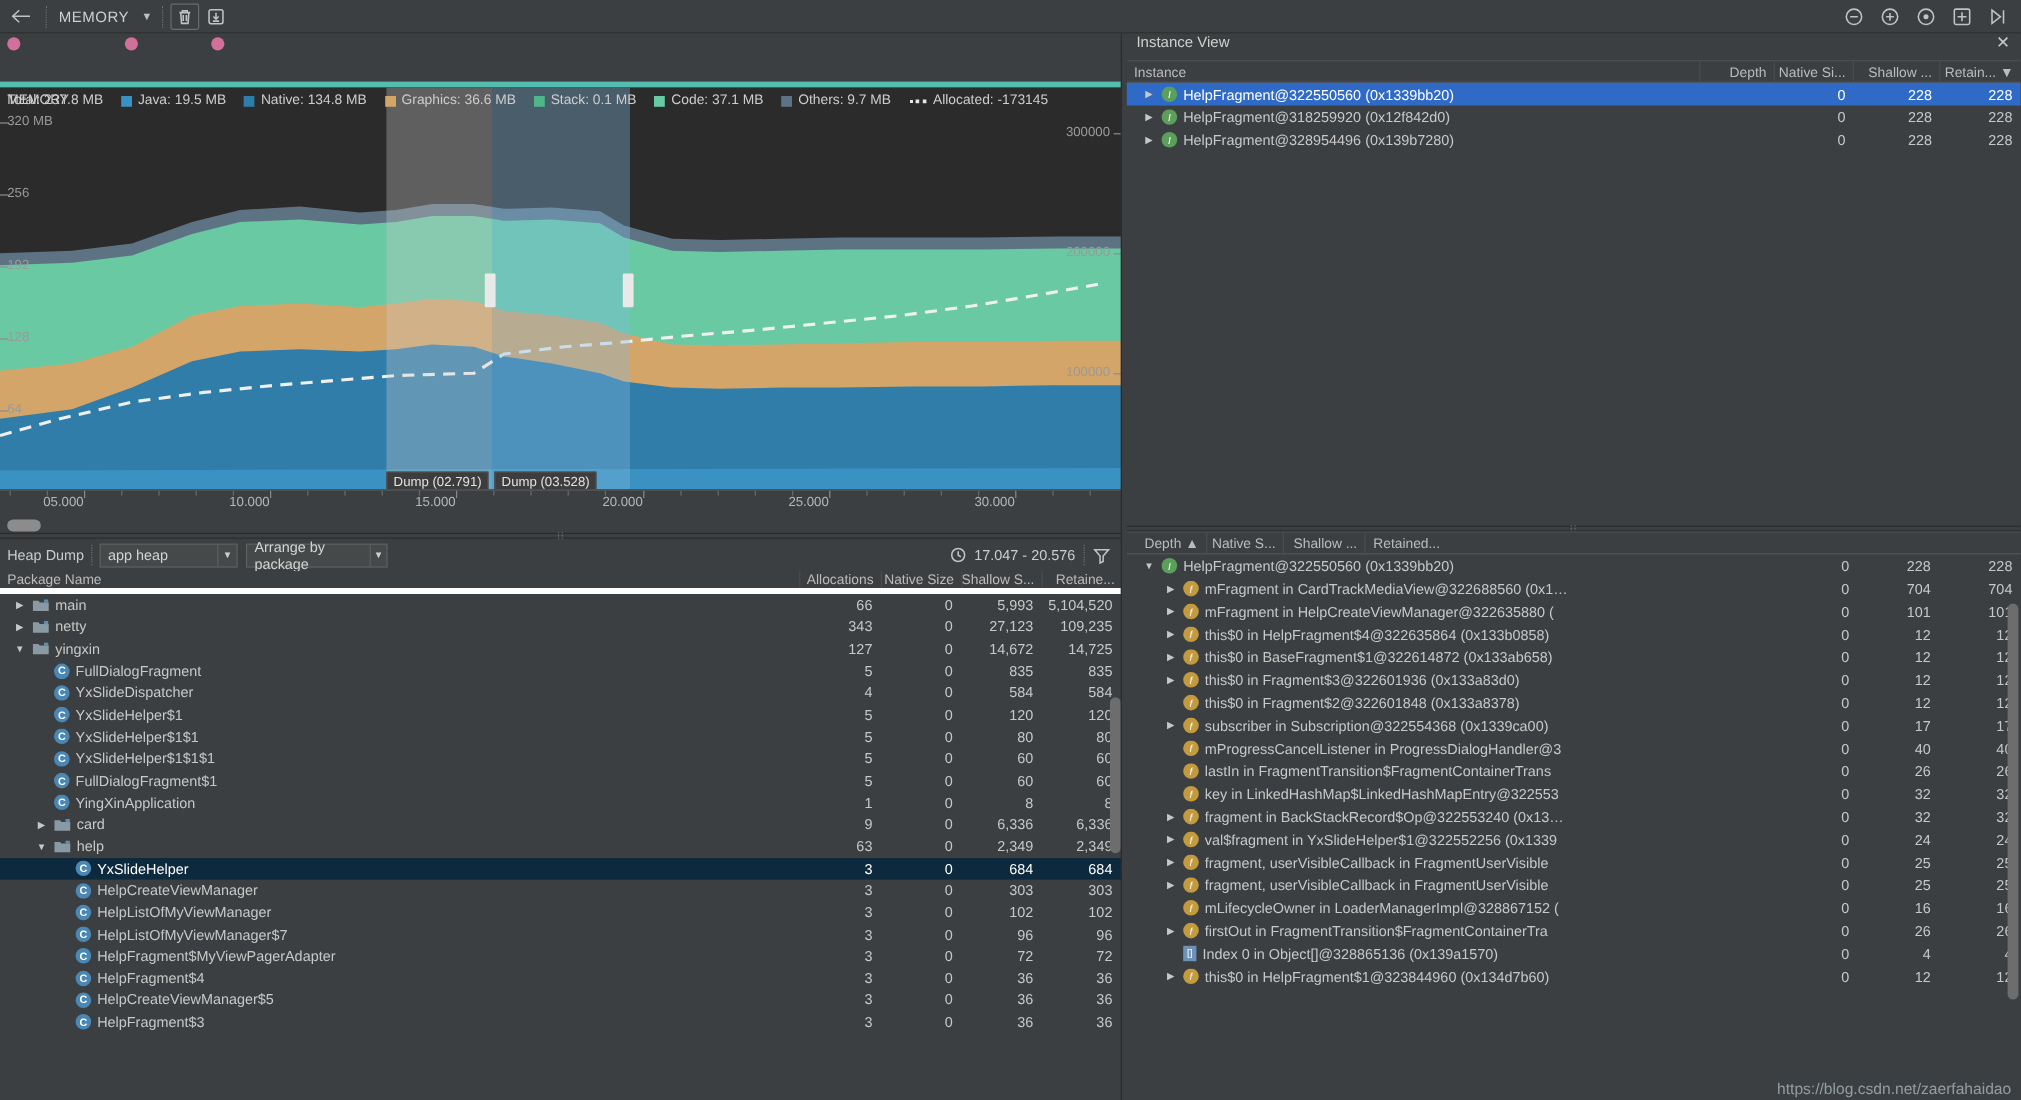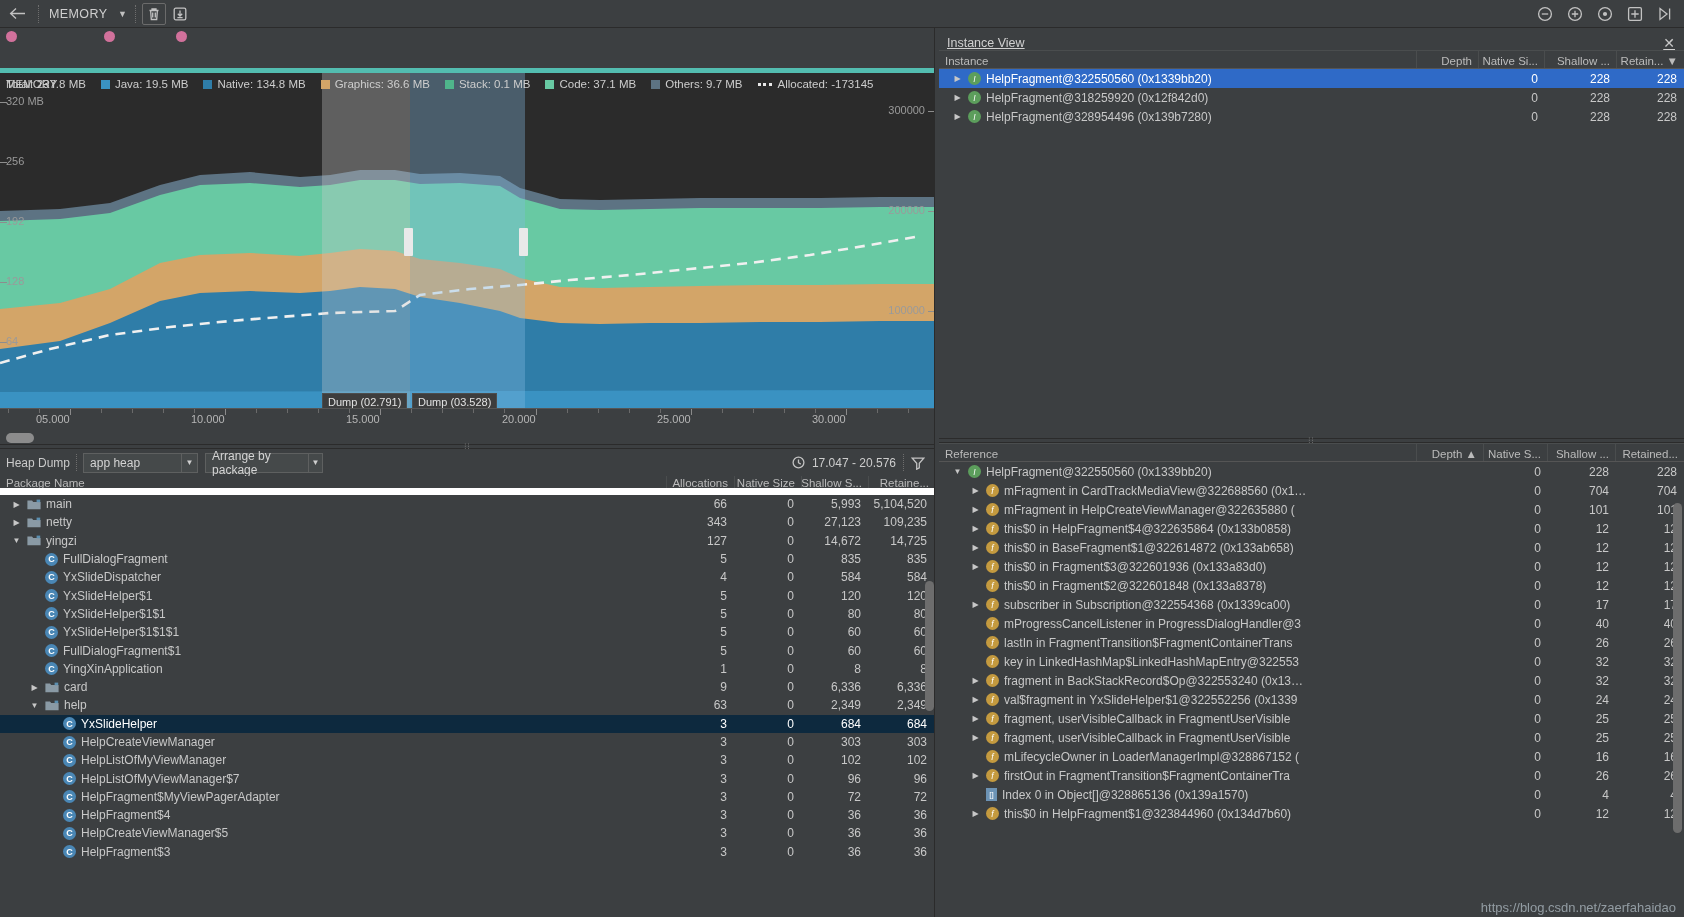--- a/index.html
+++ b/index.html
@@ -113,21 +113,21 @@
     justify-content: center; border-left: 1px solid #5e6060; font-size: 8px; color: #cfcfcf;
   }
   .heapbar .right { margin-left: auto; display: flex; align-items: center; gap: 7px; padding-right: 4px; }
   .range { color: #cdcdcd; font-size: 12px; }
 
   
   .ltable {
     position: absolute; left: 0; top: 476px; width: 935px; height: 441px;
     background: #3c3f41; overflow: hidden;
   }
-  .thead { display: flex; height: 19px; background: #3c3f41; border-bottom: 7px solid #ffffff; }
+  .thead { display: flex; height: 19px; background: #3c3f41; border-bottom: 5px solid #ffffff; }
   .th {
     font-size: 11.5px; color: #bbbbbb; padding: 2px 6px 0; display: flex; align-items: center;
     border-right: 1px solid #4a4d4e; overflow: hidden; white-space: nowrap;
   }
   .th.num { justify-content: flex-end; }
   .trow { display: flex; height: 18.3px; align-items: center; font-size: 12px; color: #c8c8c8; }
   .trow.sel { background: #0d293e; color: #ffffff; }
   .tc-name { flex: 1; display: flex; align-items: center; overflow: hidden; white-space: nowrap; }
   .tc { text-align: right; padding-right: 8px; white-space: nowrap; overflow: hidden; }
   .tw { width: 21px; display: inline-block; text-align: center; color: #c7c7c7; font-size: 8px; flex: 0 0 21px; }
@@ -135,23 +135,22 @@
   .cls {
     width: 13px; height: 13px; border-radius: 50%; background: #4a87b5; color: #ffffff;
     font-size: 9px; display: flex; align-items: center; justify-content: center;
     margin-right: 5px; flex: 0 0 13px; font-weight: bold;
   }
   .vscroll { position: absolute; right: 1px; width: 9px; background: #6d6d6d; border-radius: 5px; }
 
   
   .rpanel { position: absolute; background: #3c3f41; }
   .ptitle {
-    height: 22px; display: flex; align-items: flex-end; color: #d0d0d0; font-size: 12.5px;
+    height: 22px; display: flex; align-items: flex-start; color: #d0d0d0; font-size: 12.5px;
     padding-left: 8px;
-    text-decoration: underline;
   }
   .ptab {
     height: 28px; display: inline-flex; align-items: center; color: #d0d0d0; font-size: 12.5px;
     padding: 0 12px; border-bottom: 2px solid #4a88c7;
   }
   .rhead { display: flex; height: 19px; border-top: 1px solid #4a4d4e; border-bottom: 1px solid #555; background: #3c3f41; }
   .rrow { display: flex; height: 19px; align-items: center; font-size: 12px; color: #c8c8c8; }
   .rrow.sel { background: #2f6ac7; color: #ffffff; }
   .rname { flex: 1; display: flex; align-items: center; overflow: hidden; white-space: nowrap; }
   .rc { text-align: right; padding-right: 7px; white-space: nowrap; }
@@ -450,21 +449,21 @@
           <div class="tc" style="width:67px">27,123</div>
           <div class="tc" style="width:66px">109,235</div>
         </div>
         <div class="trow">
           <div class="tc-name" style="padding-left:6px">
             <span class="tw">▼</span>
             <svg class="folder" width="14" height="11" viewBox="0 0 14 11">
               <path fill="#8a9aa5" d="M0.4 1.6h4.6l1.2 1.4h7.4v7.2H0.4z"></path>
               <path fill="#5b8fb0" d="M9.6 0.6h3.6v2.6H9.6z"></path>
             </svg>
-            <span>yingzi</span>
+            <span>yingxin</span>
           </div>
           <div class="tc" style="width:68px">127</div>
           <div class="tc" style="width:67px">0</div>
           <div class="tc" style="width:67px">14,672</div>
           <div class="tc" style="width:66px">14,725</div>
         </div>
         <div class="trow">
           <div class="tc-name" style="padding-left:24px">
             <span class="tw"></span>
             <span class="cls">C</span>
@@ -711,21 +710,20 @@
         </div>
       </div>
   </div>
 
   <div class="rsplit" style="left:939px; top:438px; width:745px;">
     <span class="grip">⁝⁝</span>
   </div>
 
   <div class="rpanel" style="left:939px; top:443px; width:745px; height:474px;">
     <div class="rhead">
-      <div class="th" style="flex:1">Reference</div>
       <div class="th num" style="width:67px">Depth ▲</div>
       <div class="th num" style="width:64px">Native S...</div>
       <div class="th num" style="width:68px">Shallow ...</div>
       <div class="th num" style="width:68px;border-right:none">Retained...</div>
     </div>
     <div id="references-body">
         <div class="rrow">
           <div class="rname" style="padding-left:8px">
             <span class="tw">▼</span>
             <span class="binst">I</span>

